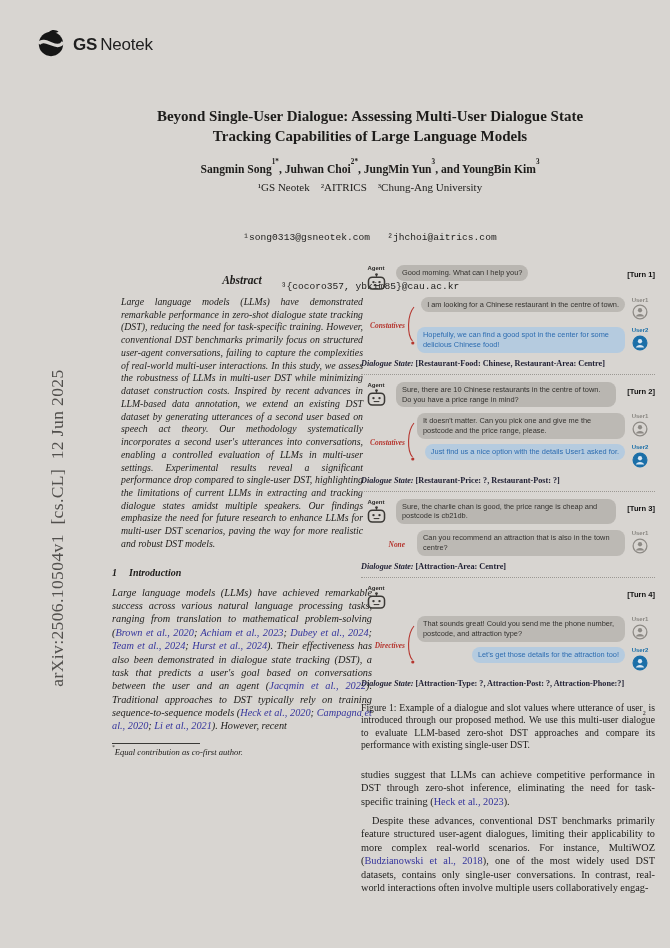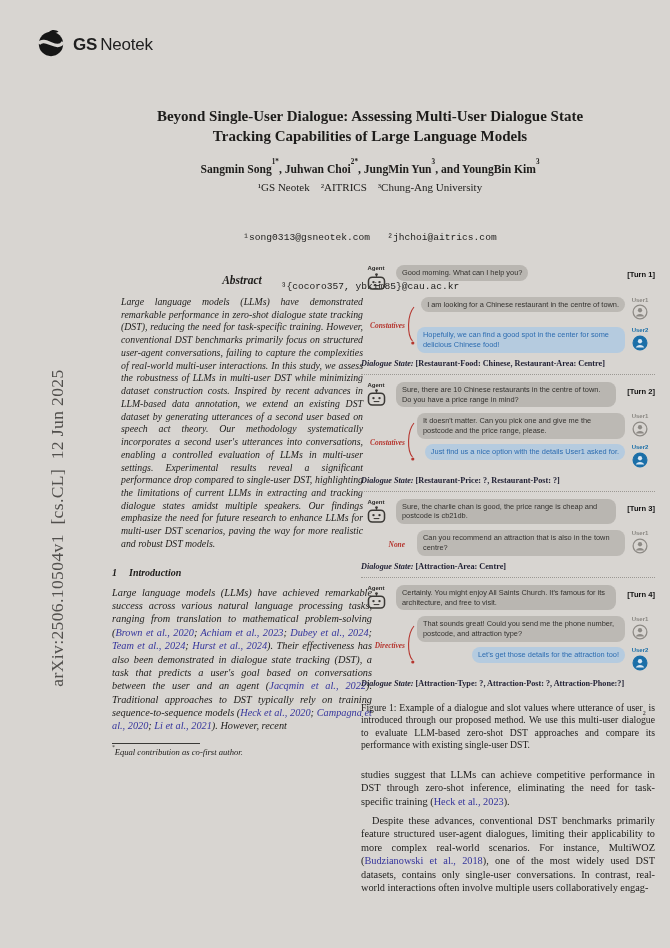--- a/index.html
+++ b/index.html
@@ -263,21 +263,20 @@
         <div class="avatar-label agent-name">Agent</div>
         <span><svg width="19" height="17" viewBox="0 0 20 18">
   <line x1="10" y1="1.2" x2="10" y2="4" stroke="#3a3835" stroke-width="1.2"></line>
   <circle cx="10" cy="1.6" r="1.4" fill="#3a3835"></circle>
   <rect x="1.5" y="4.5" width="17" height="12.5" rx="4" fill="none" stroke="#3a3835" stroke-width="1.6"></rect>
   <circle cx="6.8" cy="9.6" r="1.25" fill="#3a3835"></circle>
   <circle cx="13.2" cy="9.6" r="1.25" fill="#3a3835"></circle>
   <path d="M7 13.3 h6" stroke="#3a3835" stroke-width="1.1" fill="none"></path>
 </svg></span>
       </div>
-      <div class="bubble agent-bubble">Certainly. You might enjoy All Saints Church. It's famous for its architecture, and free to visit.</div>
     </div>
     <div class="users-block">
       <div class="act">
         <span class="act-text">Directives</span>
               <svg width="10" height="40" viewBox="0 0 10 40">
   <path d="M9 1 C2 9 2 29 7.5 35" stroke="#b5362f" stroke-width="1.1" fill="none"></path>
   <circle cx="7.8" cy="37" r="1.6" fill="#b5362f"></circle>
 </svg>
       </div>
       <div class="user-row">

